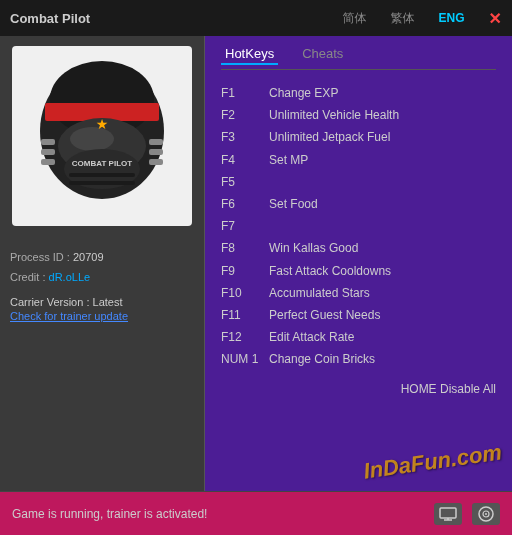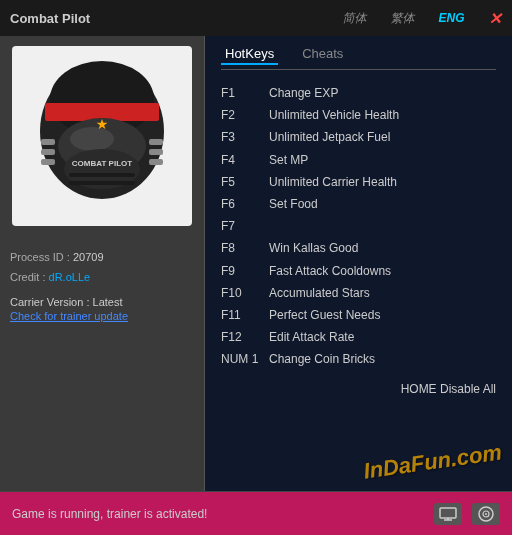--- a/index.html
+++ b/index.html
@@ -25,21 +25,20 @@
     }
     .title-bar-title {
       color: #cccccc;
       font-size: 13px;
       font-weight: bold;
     }
     .title-bar-right {
       display: flex;
       align-items: center;
       gap: 16px;
-      font-style: italic;
     }
     .lang-btn {
       color: #888;
       font-size: 12px;
       cursor: pointer;
       padding: 2px 4px;
     }
     .lang-btn.active {
       color: #00ccff;
       font-weight: bold;
@@ -104,21 +103,21 @@
       font-size: 11px;
       text-decoration: underline;
       cursor: pointer;
       display: block;
       margin-top: 2px;
     }
 
     
     .right-panel {
       flex: 1;
-      background: #0f172a;
+      background: #4c1d95;
       padding: 8px 16px;
     }
 
     
     .tabs {
       display: flex;
       gap: 20px;
       margin-bottom: 12px;
       border-bottom: 1px solid #555;
       padding-bottom: 4px;
@@ -297,21 +296,20 @@
         <li class="hotkey-item">
           <span class="hotkey-key">F3</span>
           <span class="hotkey-desc">Unlimited Jetpack Fuel</span>
         </li>
         <li class="hotkey-item">
           <span class="hotkey-key">F4</span>
           <span class="hotkey-desc">Set MP</span>
         </li>
         <li class="hotkey-item">
           <span class="hotkey-key">F5</span>
-          <span class="hotkey-desc">Unlimited Carrier Health</span>
         </li>
         <li class="hotkey-item">
           <span class="hotkey-key">F6</span>
           <span class="hotkey-desc">Set Food</span>
         </li>
         <li class="hotkey-item">
           <span class="hotkey-key">F7</span>
         </li>
         <li class="hotkey-item">
           <span class="hotkey-key">F8</span>

